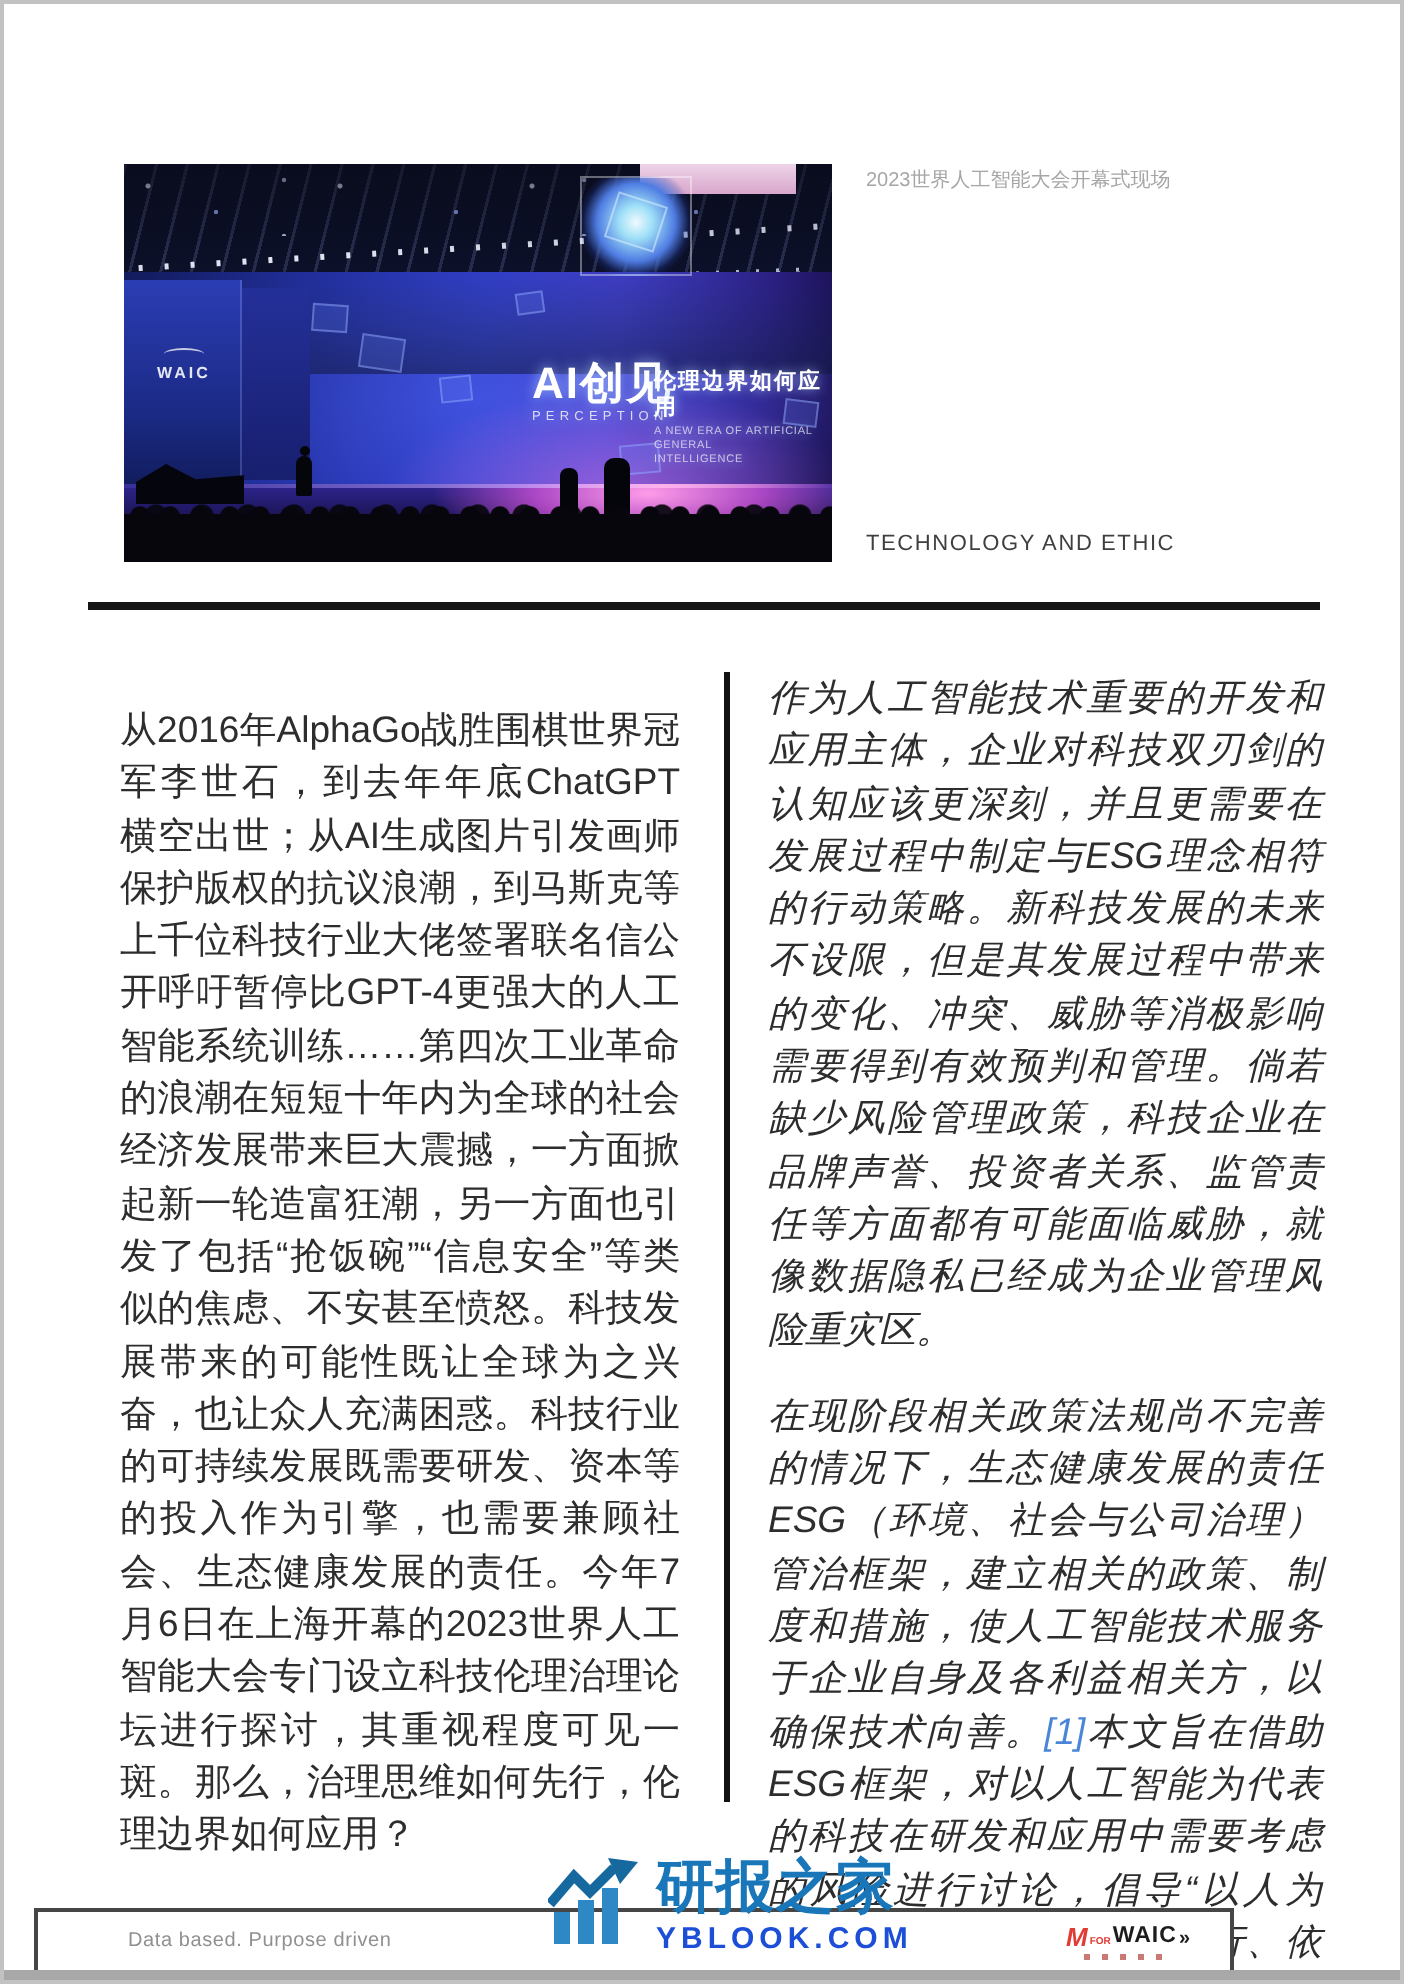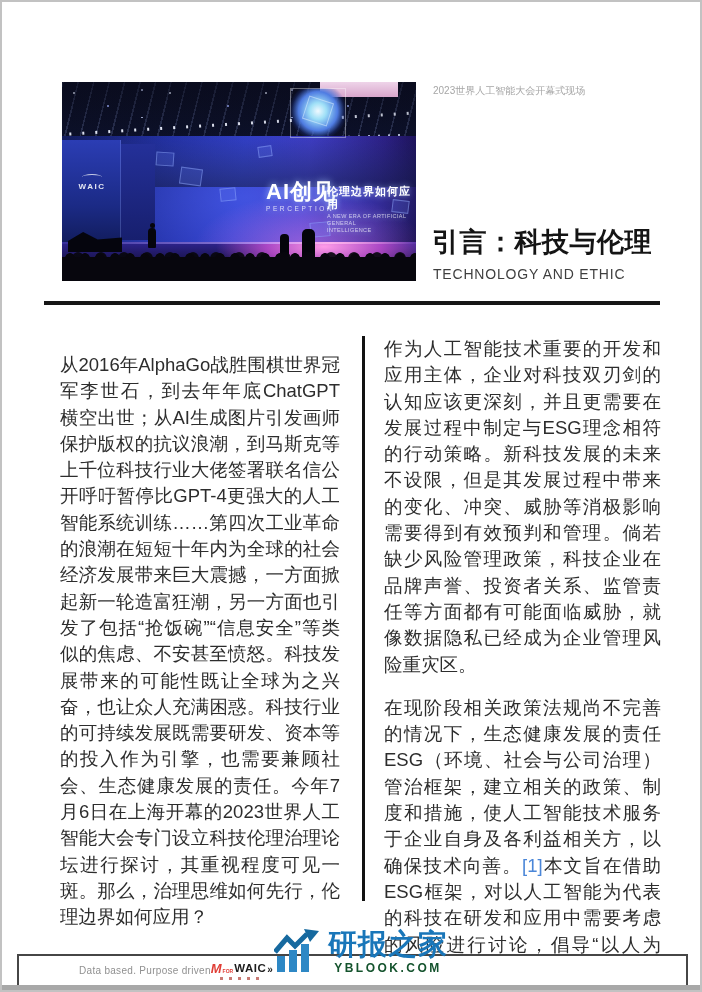--- a/index.html
+++ b/index.html
@@ -75,49 +75,49 @@
   .crowd{position:absolute;left:0;right:0;bottom:0;height:24px;background:#07060d;}
   .crowd::before{content:"";position:absolute;left:0;right:0;top:-7px;height:8px;
     background-image:radial-gradient(circle 5px at 8px 8px,#07060d 4.5px,rgba(0,0,0,0) 5.2px);
     background-size:15px 8px;background-repeat:repeat-x;}
   .crowd::after{content:"";position:absolute;left:0;right:0;top:-11px;height:12px;
     background-image:radial-gradient(circle 6px at 10px 12px,rgba(7,6,13,.92) 5.4px,rgba(0,0,0,0) 6.2px);
     background-size:23px 12px;background-position:6px 0;background-repeat:repeat-x;}
   
   .caption{position:absolute;left:431px;top:80px;font-size:10px;line-height:18px;color:#a6a6a6;}
   .title{position:absolute;left:430px;top:222px;font-size:27px;font-weight:bold;color:#141414;letter-spacing:.5px;}
-  .subtitle{position:absolute;left:431px;top:264px;font-size:14px;color:#3f3f3f;letter-spacing:.8px;}
+  .subtitle{position:absolute;left:431px;top:264px;font-size:11px;color:#3f3f3f;letter-spacing:.8px;}
   .rule{position:absolute;left:42px;top:299px;width:616px;height:4px;background:#161616;}
   
   .body-text{font-size:18.5px;line-height:26.3px;color:#2d2d2d;text-align:justify;}
   .col-left{position:absolute;left:58px;top:334px;width:280px;margin-top:16px;}
   .col-right{position:absolute;left:382px;top:334px;width:277px;}
-  .col-right p{margin:0 0 17px 0;}
+  .col-right p{margin:0 0 17px 0;font-style:italic;}
   .col-left p{margin:0;}
   .divider{position:absolute;left:360px;top:334px;width:3px;height:565px;background:#121212;}
   .ref{color:#4a86d8;text-decoration:none;cursor:pointer;}
   
-  .footer-bar{position:absolute;left:15px;top:952px;width:671px;height:33px;box-sizing:border-box;
-    border:2px solid #464646;background:#fff;display:flex;align-items:center;
-    padding:0 20px 0 60px;}
+  .footer-bar{position:absolute;left:15px;top:952px;width:600px;height:33px;box-sizing:border-box;
+    border:2px solid #464646;background:#fff;display:flex;align-items:center;justify-content:space-between;
+    padding:0 20px 0 45px;}
   .tagline{font-size:10px;color:#909090;letter-spacing:.3px;}
   .brand{display:flex;flex-direction:column;align-items:center;line-height:1;}
   .brand-top{display:flex;align-items:flex-end;}
   .brand-mark{color:#e03c34;font-weight:bold;font-style:italic;font-size:13px;margin-right:1px;}
   .brand-for{font-size:5px;color:#e03c34;font-weight:bold;margin:0 1px 1px 0;}
   .brand-main{font-size:11.5px;font-weight:bold;color:#1c1c1c;letter-spacing:.5px;}
   .brand-arrow{font-size:10px;font-weight:bold;color:#1c1c1c;margin-left:1px;}
   .brand-sub{margin-top:2px;width:44px;height:3px;
     background:repeating-linear-gradient(90deg,#c97a74 0 3px,rgba(0,0,0,0) 3px 9px);}
   .bottom-edge{position:absolute;left:0;right:0;bottom:0;height:5px;background:#a8a8a8;}
   
   .watermark{position:absolute;left:272px;top:927px;display:flex;align-items:flex-start;z-index:5;}
   .wm-text{margin-left:8px;}
   .wm-name{font-size:29px;font-weight:bold;color:#1976b9;letter-spacing:1px;line-height:30px;}
-  .wm-site{font-size:12px;color:#14532d;letter-spacing:2.5px;margin-top:2px;font-weight:bold;text-align:center;}
+  .wm-site{font-size:15px;color:#1d4ed8;letter-spacing:2.5px;margin-top:2px;font-weight:bold;}
 </style>
 </head>
 <body>
 
 <div class="page">
 
   <div class="photo">
     <div class="ceiling"></div>
     <div class="stars"></div>
     <div class="lights1"></div>
@@ -152,21 +152,20 @@
     <div class="speaker"></div>
     <div class="photog1"></div>
     <div class="photog2"></div>
     <div class="crowd"></div>
   </div>
 
   <div class="caption">
     <div>2023世界人工智能大会开幕式现场</div>
   </div>
 
-  <div class="title">引言：科技与伦理</div>
   <div class="subtitle">TECHNOLOGY AND ETHIC</div>
   <div class="rule"></div>
 
   <div class="col-left body-text">
     <p>从2016年AlphaGo战胜围棋世界冠军李世石，到去年年底ChatGPT横空出世；从AI生成图片引发画师保护版权的抗议浪潮，到马斯克等上千位科技行业大佬签署联名信公开呼吁暂停比GPT-4更强大的人工智能系统训练……第四次工业革命的浪潮在短短十年内为全球的社会经济发展带来巨大震撼，一方面掀起新一轮造富狂潮，另一方面也引发了包括“抢饭碗”“信息安全”等类似的焦虑、不安甚至愤怒。科技发展带来的可能性既让全球为之兴奋，也让众人充满困惑。科技行业的可持续发展既需要研发、资本等的投入作为引擎，也需要兼顾社会、生态健康发展的责任。今年7月6日在上海开幕的2023世界人工智能大会专门设立科技伦理治理论坛进行探讨，其重视程度可见一斑。那么，治理思维如何先行，伦理边界如何应用？</p>
   </div>
 
   <div class="divider"></div>
 
   <div class="col-right body-text">

